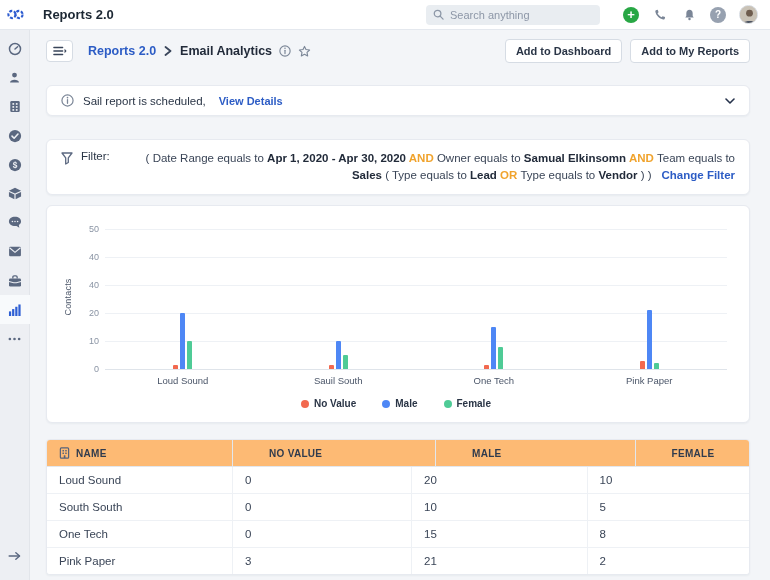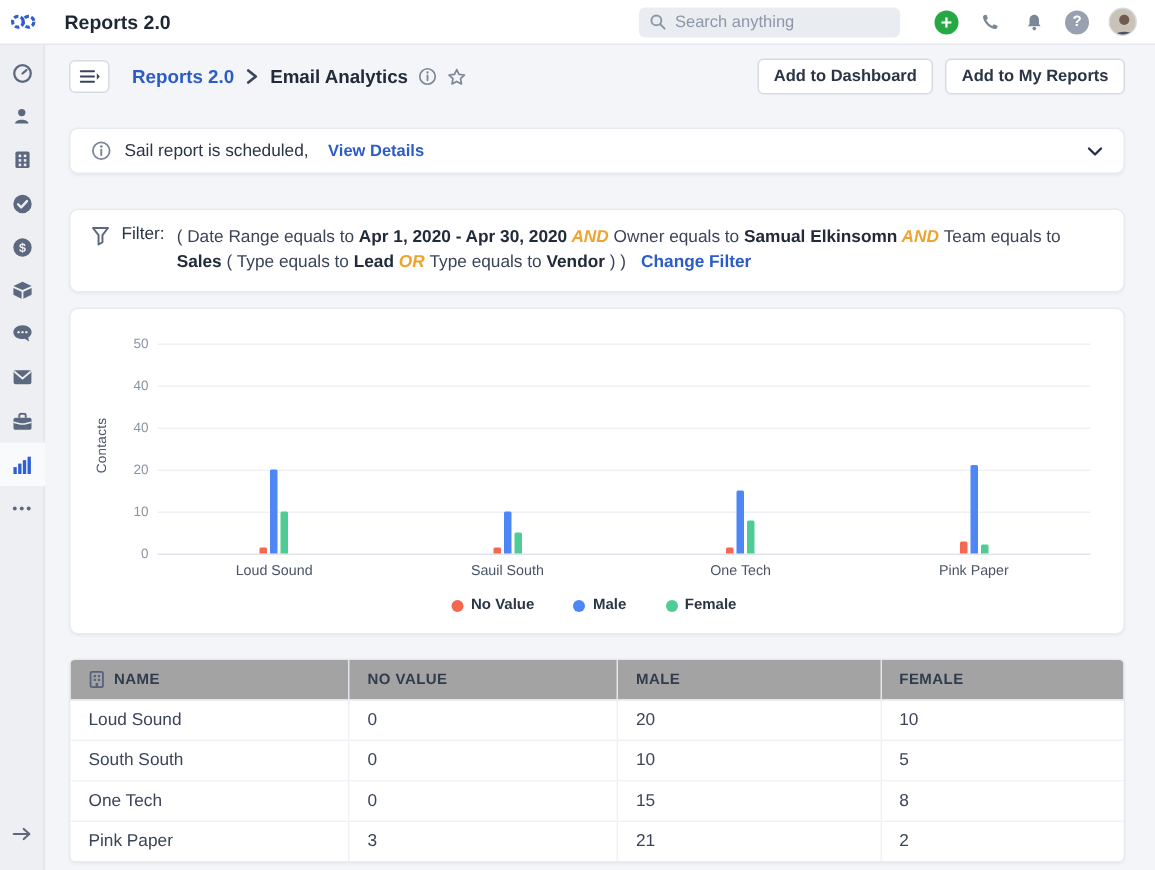--- a/index.html
+++ b/index.html
@@ -38,26 +38,26 @@
   .crumb-actions { margin-left:auto; display:flex; gap:8px; }
   .btn { background:#fff; border:1px solid #d6dce4; border-radius:4px; height:24px; padding:0 10px; font-size:11px; font-weight:bold; color:#2a3546; cursor:pointer; font-family:"Liberation Sans", sans-serif; display:flex; align-items:center; gap:5px; }
 
   .card { background:#fff; border:1px solid #e7eaf0; border-radius:6px; box-shadow:0 1px 2px rgba(24,50,71,0.05); }
 
   .notice { margin-top:19px; height:31px; display:flex; align-items:center; padding:0 14px; gap:9px; }
   .notice-text { font-size:11.5px; color:#2a3546; }
   .notice-link { font-size:11px; font-weight:bold; color:#2c5cc5; margin-left:4px; cursor:pointer; }
   .notice-chevron { margin-left:auto; color:#26324b; display:flex; cursor:pointer; }
 
-  .filterbar { margin-top:23px; padding:9px 14px 10px 14px; display:flex; gap:8px; }
+  .filterbar { margin-top:23px; padding:9px 14px 10px 14px; display:flex; gap:8px;text-align:right; }
   .filter-icon-wrap { color:#5b6880; padding-top:2px; }
   .filter-label { font-size:11.5px; color:#2a3546; flex:0 0 auto; padding-top:1px; }
   .filter-text { font-size:11.5px; color:#3a4557; line-height:17px; white-space:pre-wrap; padding-top:1px; }
   .filter-text .seg-bold { font-weight:bold; color:#222b3a; }
-  .filter-text .seg-op { font-weight:bold; color:#f0a32d;font-style:italic; }
+  .filter-text .seg-op { font-weight:bold; color:#f0a32d; }
   .filter-change { color:#2c5cc5; font-weight:bold; margin-left:10px; cursor:pointer; white-space:nowrap; }
 
   
   .chart-card { margin-top:10px; height:218px; padding:24px 18px 8px 14px; position:relative; }
   .chart-ylabel { position:absolute; left:2px; top:86px; transform:rotate(-90deg); transform-origin:center; font-size:9px; color:#4a5568; letter-spacing:.2px; }
   .chart-plot { position:relative; height:140px; margin-left:44px; margin-right:4px; }
   .gridline { position:absolute; left:0; right:0; height:1px; background:#eef1f5; }
   .gridline.axis-line { background:#dfe4ea; }
   .ytick { position:absolute; left:-30px; width:24px; text-align:right; font-size:9px; color:#8a94a4; }
   .bar-groups { position:absolute; left:0; right:0; bottom:1px; top:0; display:flex; }
@@ -66,21 +66,21 @@
   .chart-xlabels { display:flex; margin-left:44px; margin-right:4px; margin-top:5px; }
   .xlabel { flex:1; text-align:center; font-size:9.5px; color:#4a5568; }
   .chart-legend { display:flex; justify-content:center; gap:26px; margin-top:12px; }
   .legend-item { display:flex; align-items:center; gap:5px; cursor:pointer; }
   .legend-dot { width:8px; height:8px; border-radius:50%; }
   .legend-label { font-size:10px; font-weight:bold; color:#2a3546; }
 
   
   .table-card { margin-top:16px; border-radius:4px; overflow:hidden; }
   .trow { display:grid; grid-template-columns:26.5% 25.5% 25% 23%; }
-  .thead { background:#a3a3a3; border-bottom:1px solid #e2e7ed; }
+  .thead { background:#fdba74; border-bottom:1px solid #e2e7ed;gap:24px; }
   .th { font-size:10px; font-weight:bold; color:#303b4d; letter-spacing:.3px; padding:0 12px; height:26px; display:flex; align-items:center; gap:6px; border-right:1px solid #e2e7ed; }
   .th:last-child { border-right:none; }
   .tbody .trow { border-bottom:1px solid #eef1f5; background:#fff; }
   .tbody .trow:last-child { border-bottom:none; }
   .td { font-size:11.5px; color:#3a4557; padding:0 12px; height:26px; display:flex; align-items:center; border-right:1px solid #eef1f5; }
   .td:last-child { border-right:none; }
 </style>
 </head>
 <body>
 

